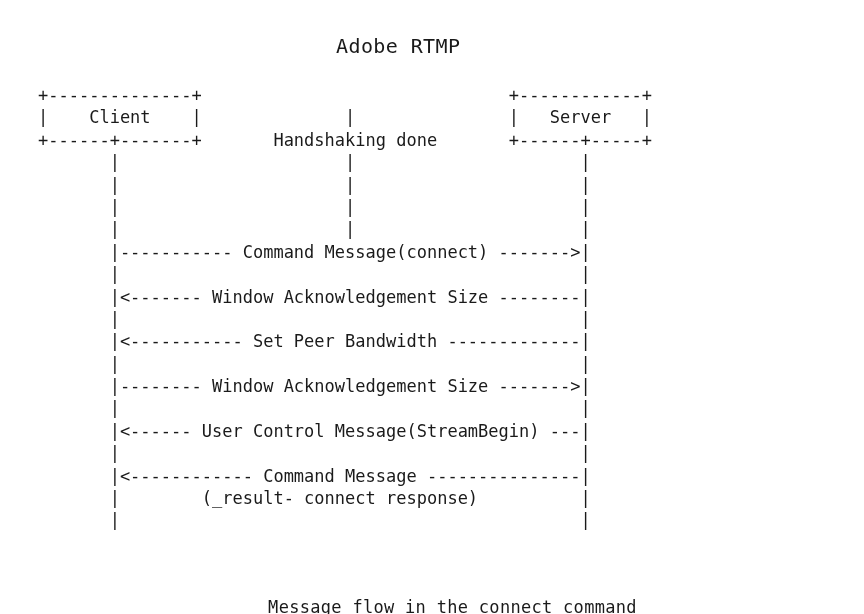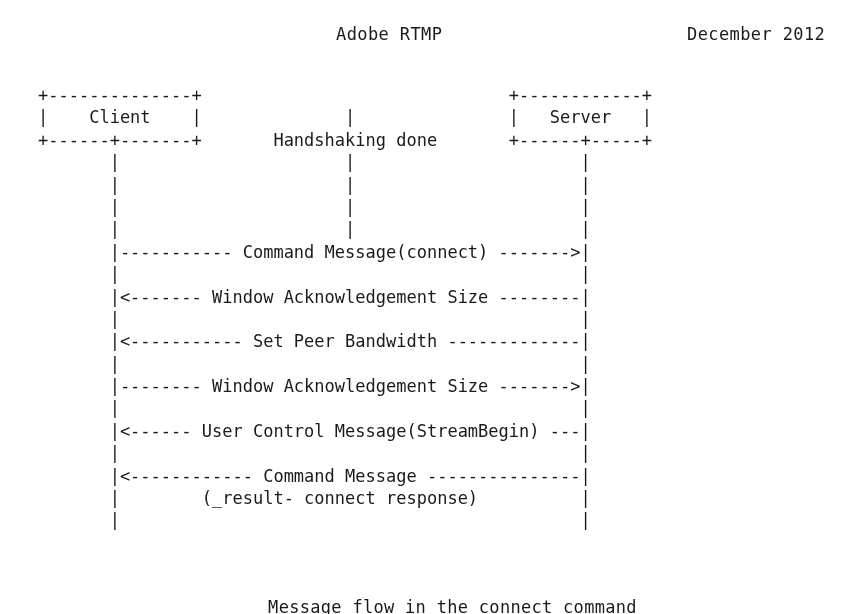--- a/index.html
+++ b/index.html
@@ -19,25 +19,25 @@
   .page {
     position: relative;
     width: 864px;
     height: 614px;
     box-sizing: border-box;
   }
 
   
   .running-header {
     position: absolute;
-    top: 22px;
+    top: 34px;
     left: 0;
     width: 864px;
     height: 24px;
-    font-size: 17px;
+    font-size: 20px;
     line-height: 24px;
     white-space: pre;
   }
   .running-header .hdr-title {
     position: absolute;
     left: 336px;
     top: 0;
     letter-spacing: 0.4px;
   }
   .running-header .hdr-date {
@@ -87,21 +87,20 @@
     letter-spacing: 0.3px;
   }
 </style>
 </head>
 <body>
 
 <div class="page">
 
   <div class="running-header">
     <span class="hdr-title">Adobe RTMP</span>
-    <span class="hdr-date">December 2012</span>
   </div>
 
   <pre class="ascii-figure"><span class="art-line">+--------------+                              +------------+</span><span class="art-line">|    Client    |              |               |   Server   |</span><span class="art-line">+------+-------+       Handshaking done       +------+-----+</span><span class="art-line">       |                      |                      |</span><span class="art-line">       |                      |                      |</span><span class="art-line">       |                      |                      |</span><span class="art-line">       |                      |                      |</span><span class="art-line">       |----------- Command Message(connect) -------&gt;|</span><span class="art-line">       |                                             |</span><span class="art-line">       |&lt;------- Window Acknowledgement Size --------|</span><span class="art-line">       |                                             |</span><span class="art-line">       |&lt;----------- Set Peer Bandwidth -------------|</span><span class="art-line">       |                                             |</span><span class="art-line">       |-------- Window Acknowledgement Size -------&gt;|</span><span class="art-line">       |                                             |</span><span class="art-line">       |&lt;------ User Control Message(StreamBegin) ---|</span><span class="art-line">       |                                             |</span><span class="art-line">       |&lt;------------ Command Message ---------------|</span><span class="art-line">       |        (_result- connect response)          |</span><span class="art-line">       |                                             |</span></pre>
 
   <div class="figure-caption">
     <span class="cap-text">Message flow in the connect command</span>
   </div>
 
 </div>
 

